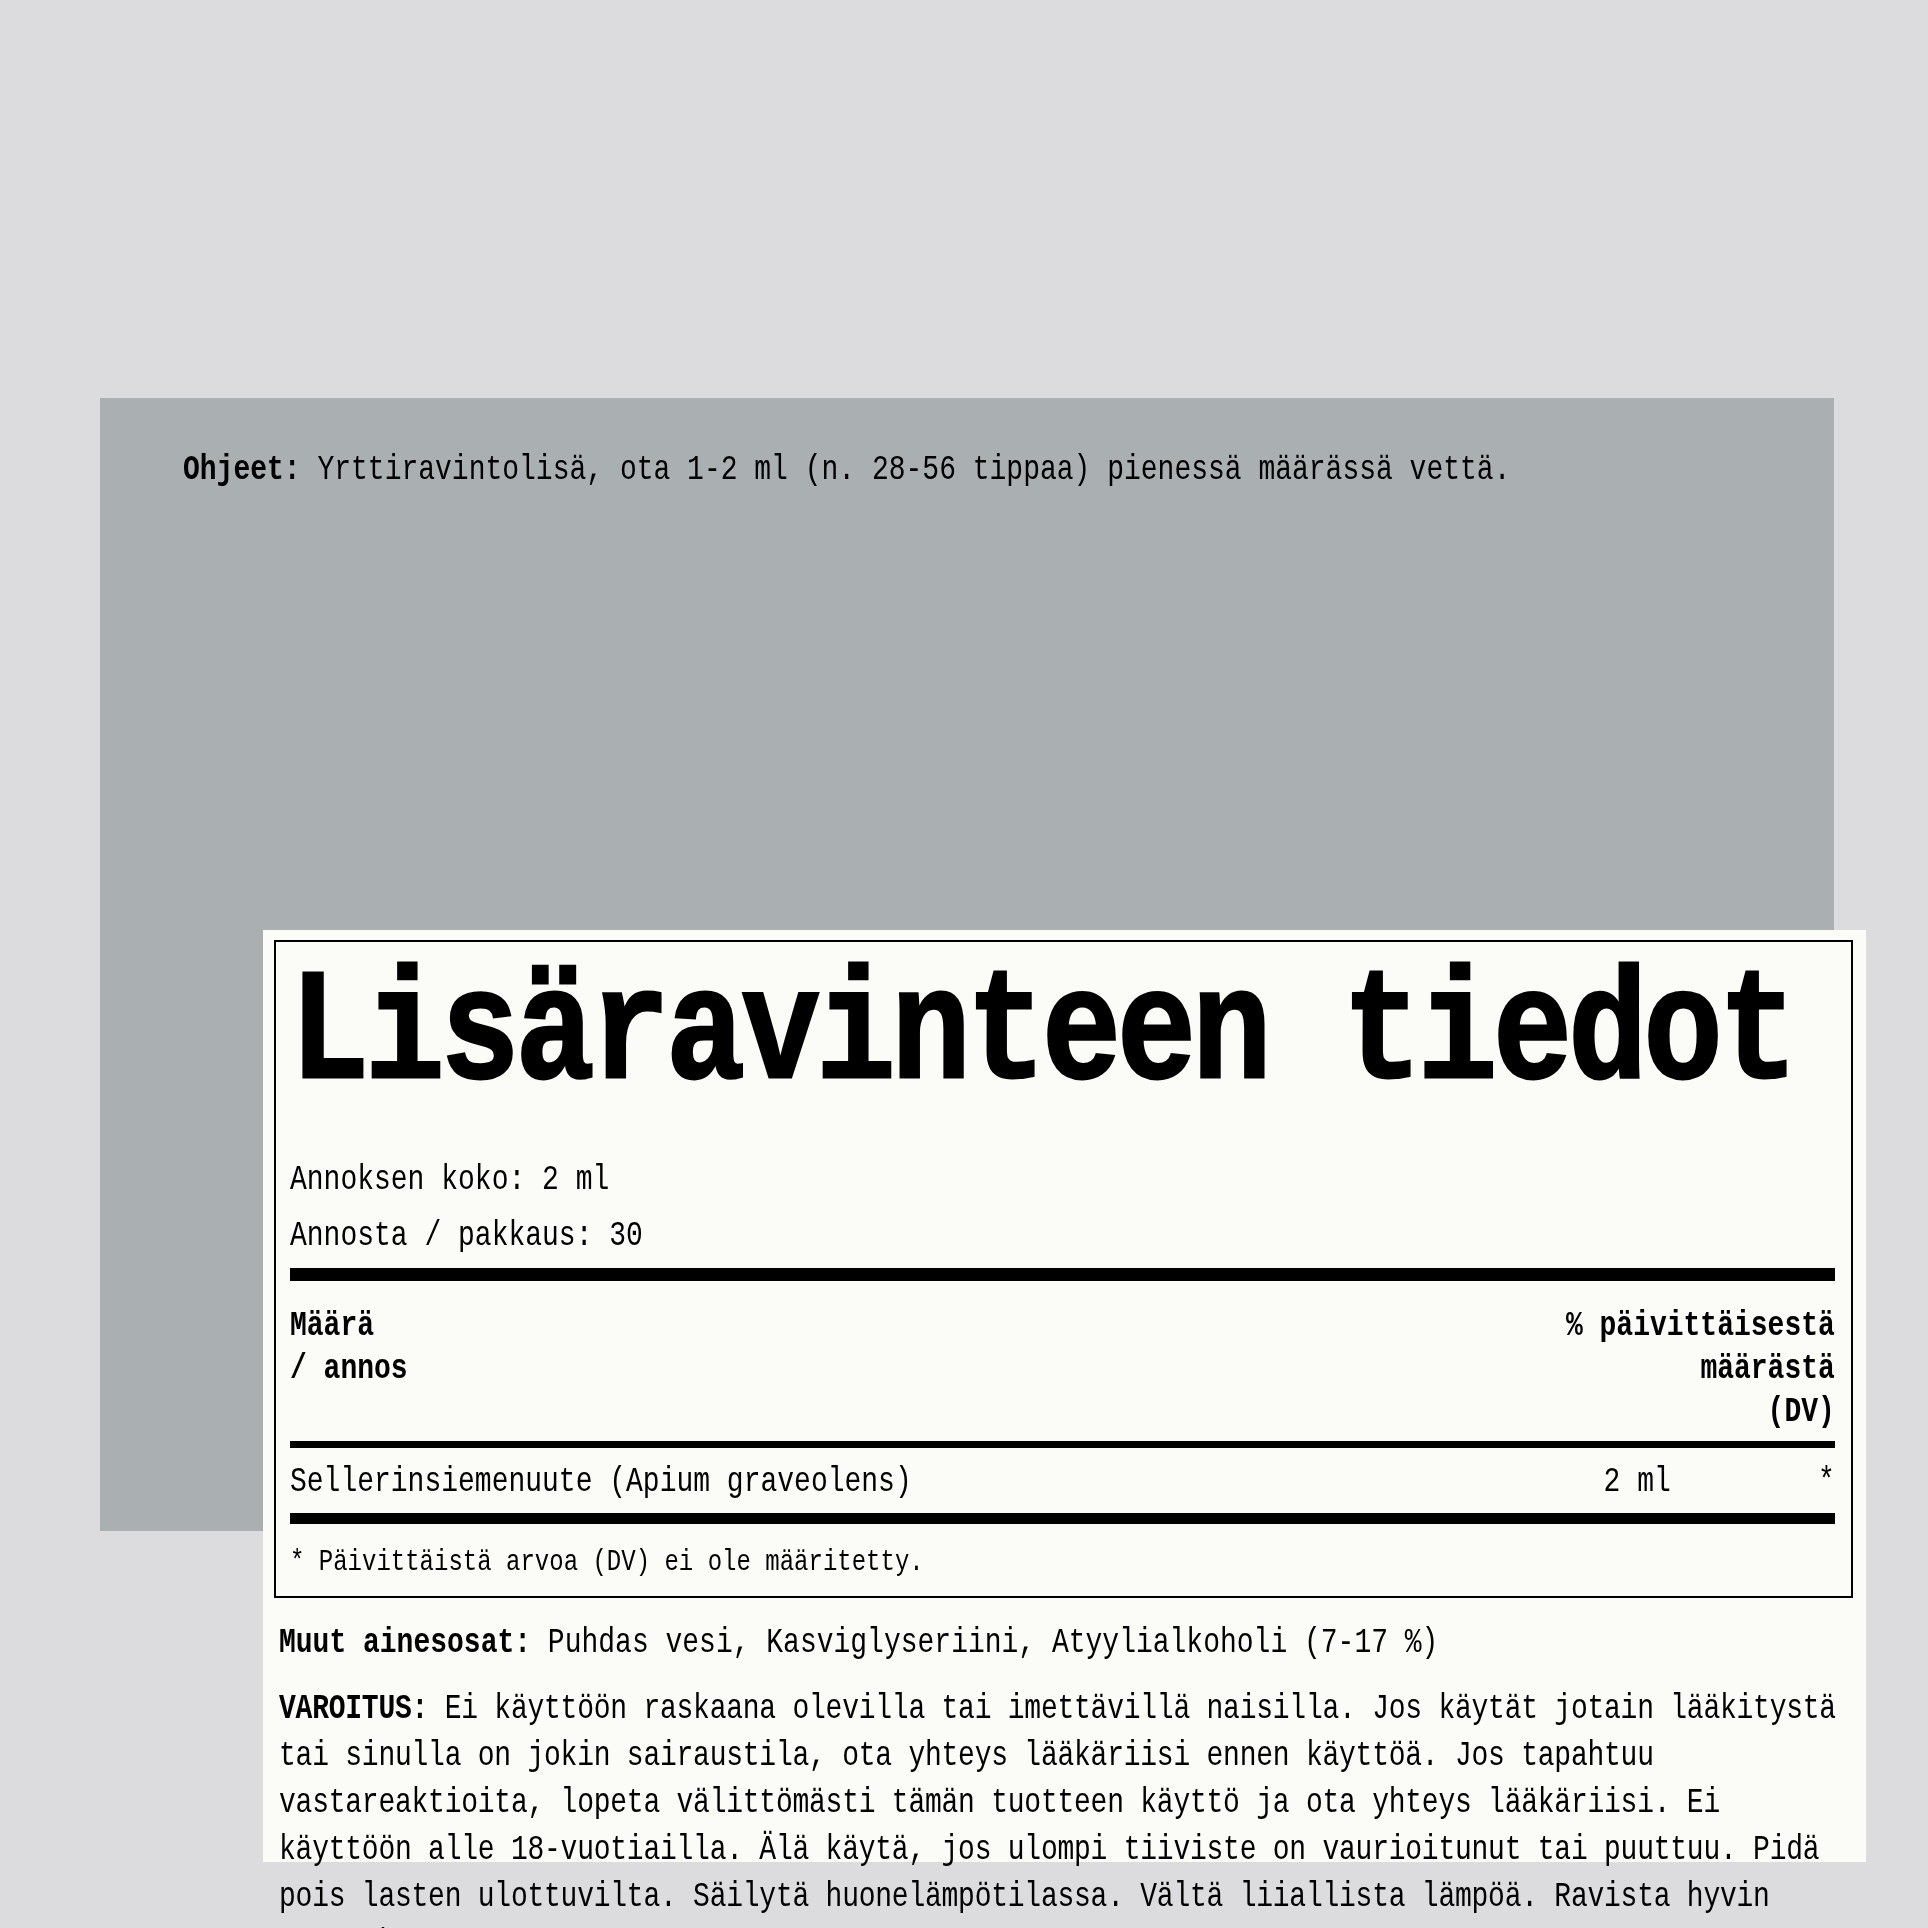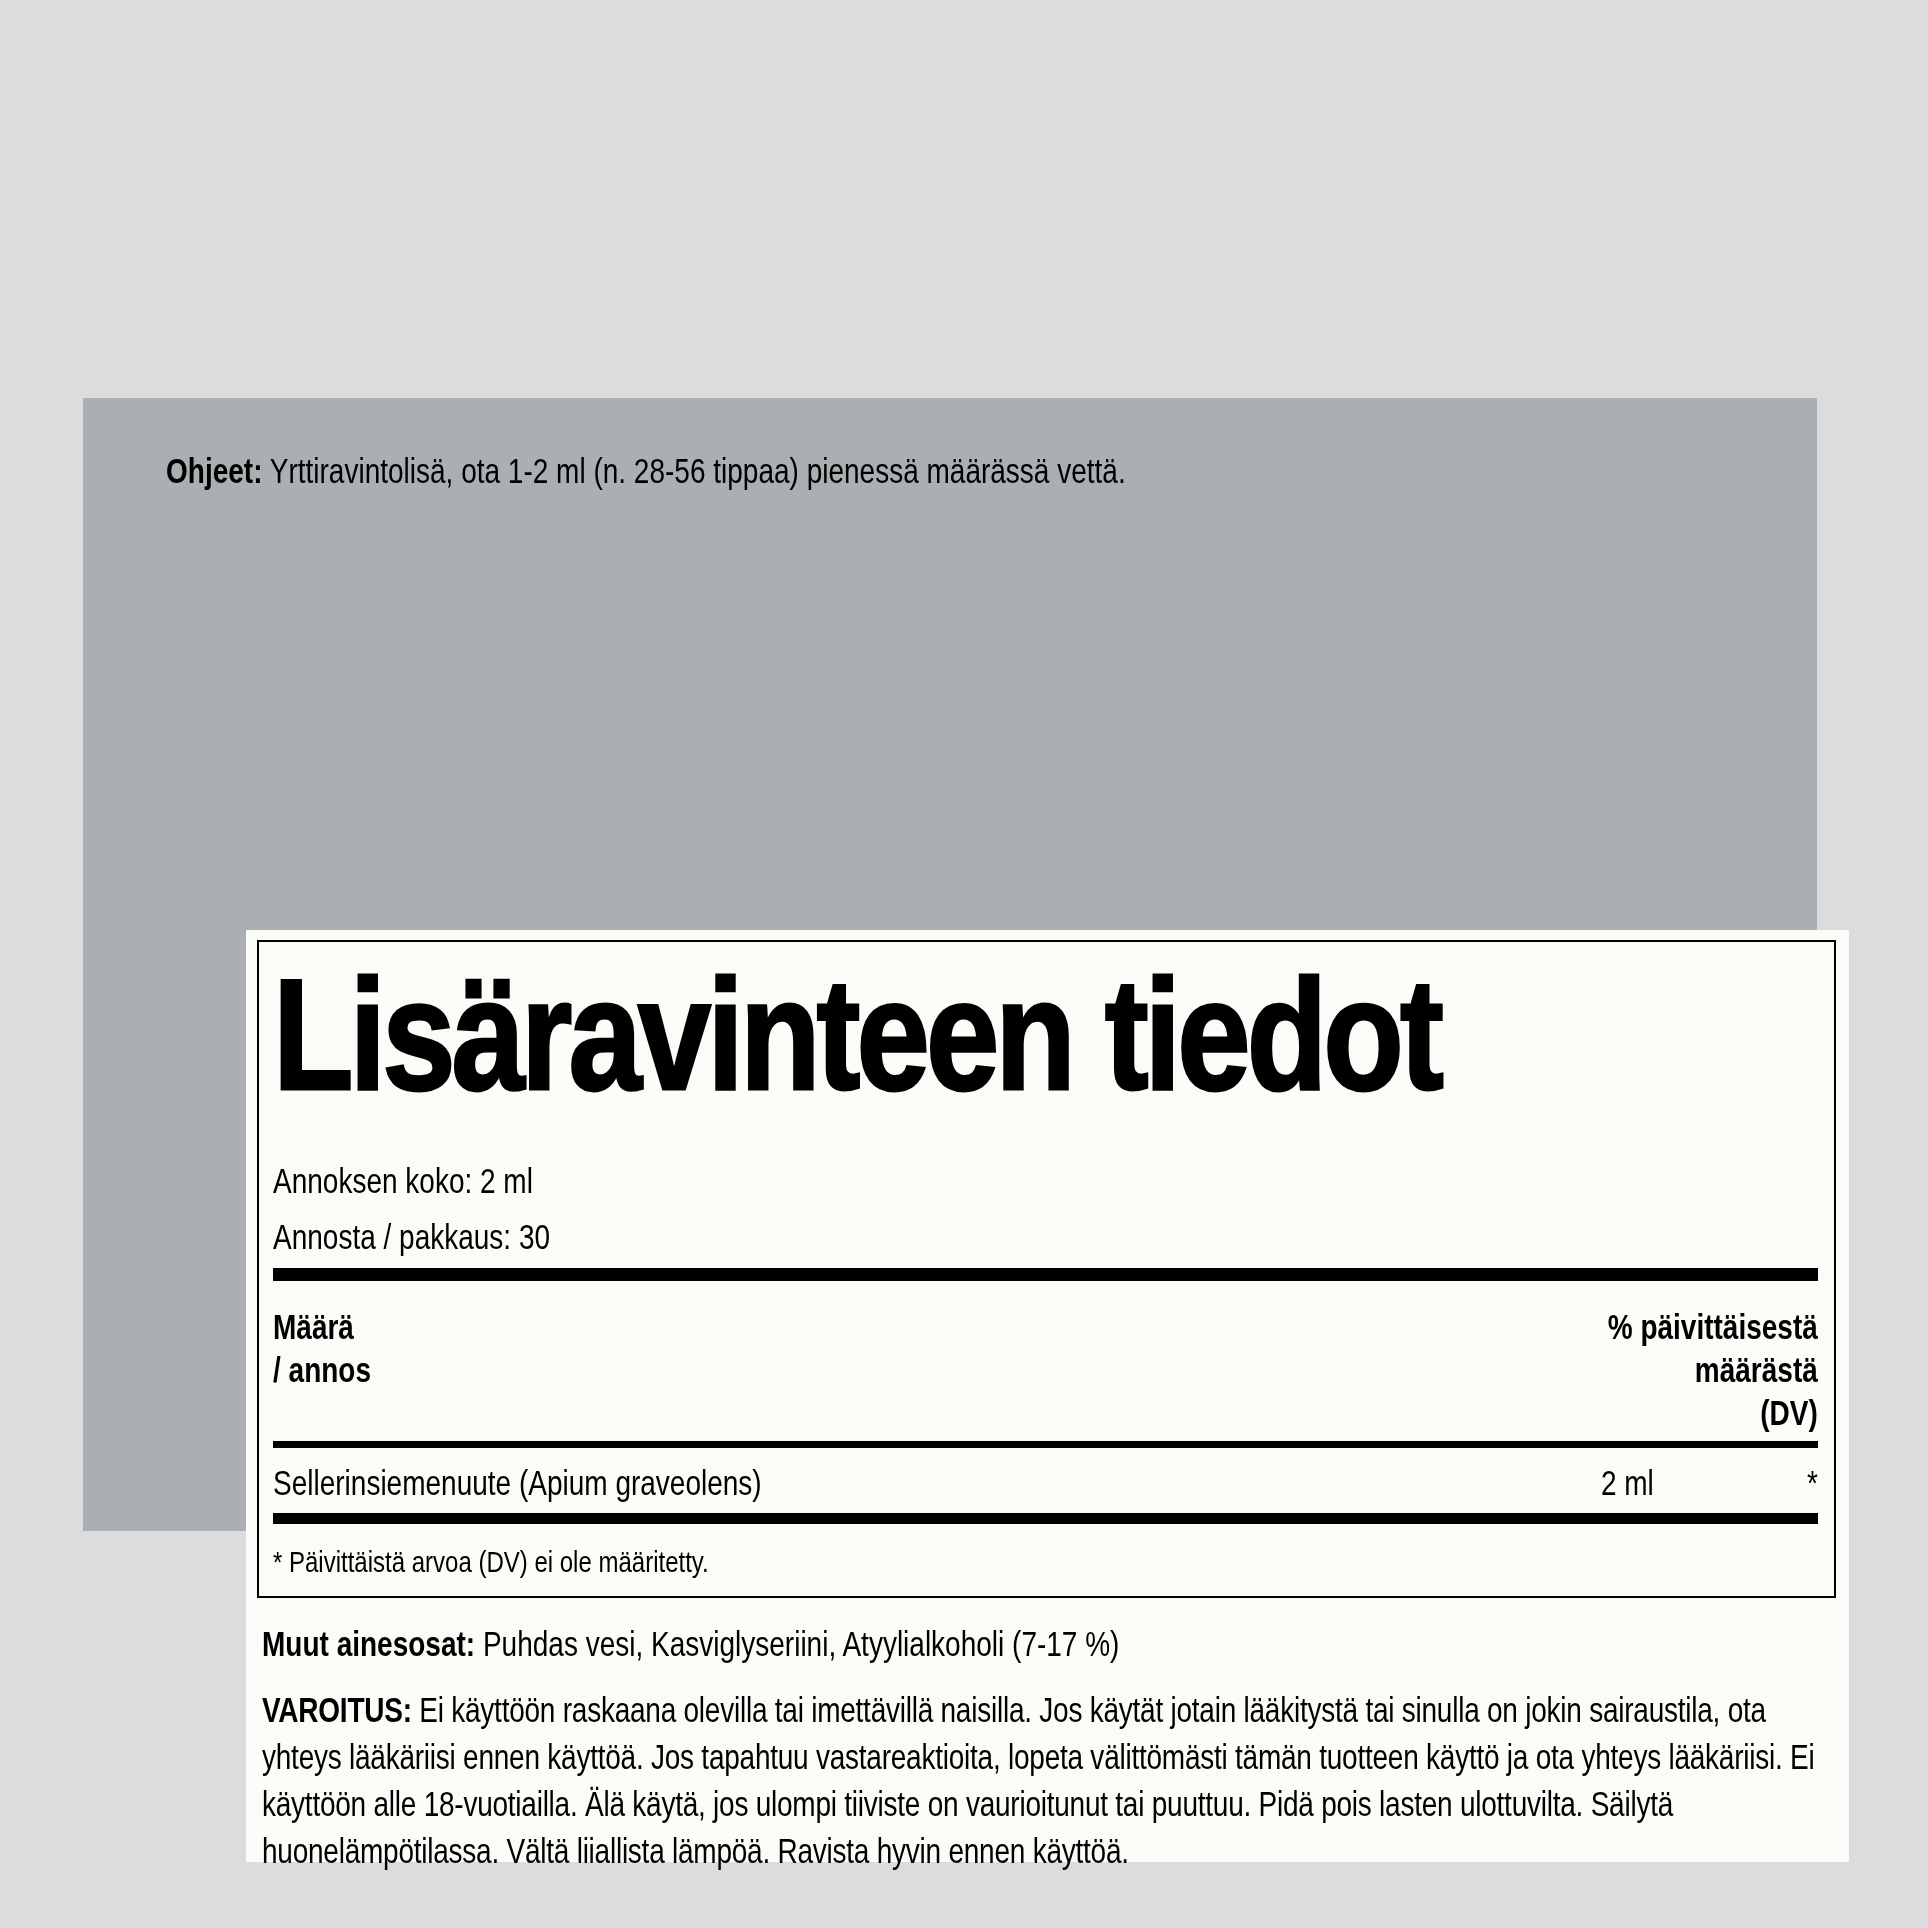--- a/index.html
+++ b/index.html
@@ -11,22 +11,23 @@
   *{margin:0;padding:0;box-sizing:border-box;}
   html,body{width:1928px;height:1928px;}
   body{
     background:var(--page-bg);
     font-family:"Liberation Sans","DejaVu Sans",sans-serif;
     color:var(--ink);
     position:relative;
     overflow:hidden;
   }
   .panel{
-    position:absolute;left:83px;top:398px;width:1734px;height:1133px;
+    position:absolute;left:100px;top:398px;width:1734px;height:1133px;
     background:var(--panel-bg);
+    font-family:Liberation Mono, monospace;
   }
   
   .cx{transform:scaleX(0.8);transform-origin:left top;}
   .directions{
     position:absolute;left:83px;top:51px;
     font-size:35px;line-height:43px;white-space:nowrap;width:1977px;
   }
   .directions b{font-weight:bold;}
   .card{
     position:absolute;left:163px;top:532px;width:1603px;height:932px;

